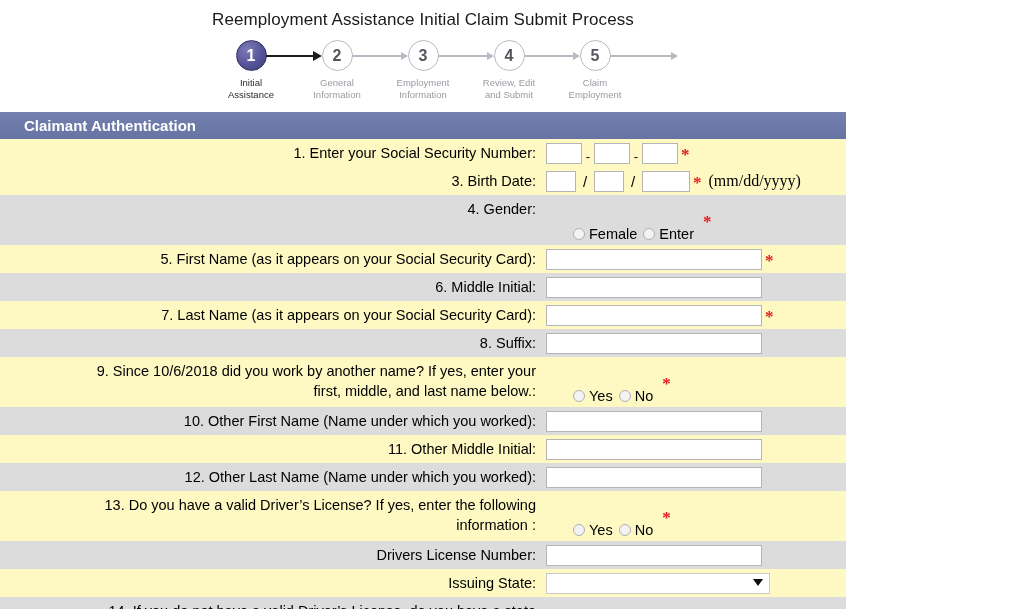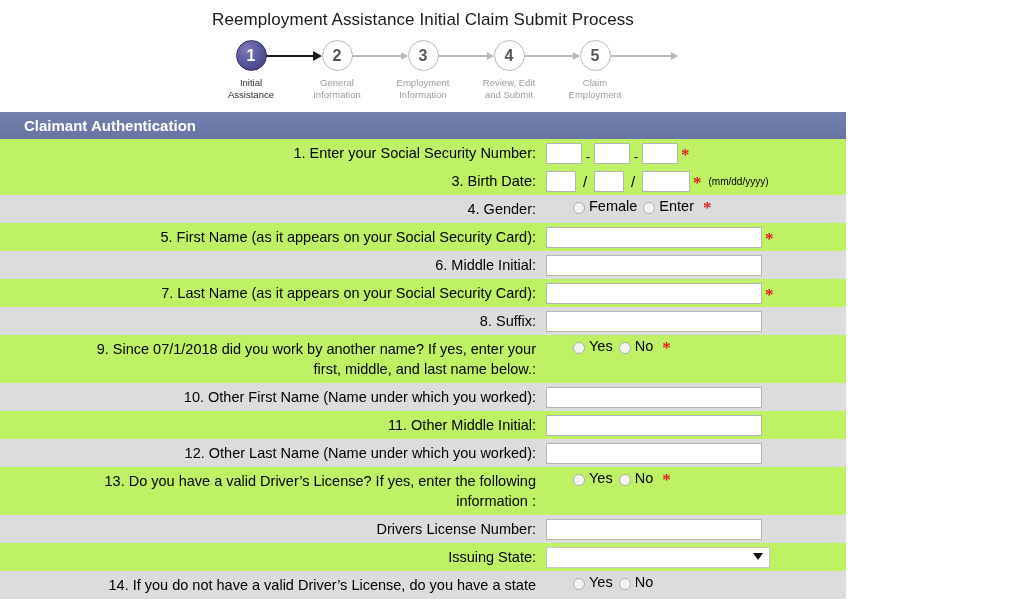--- a/index.html
+++ b/index.html
@@ -122,21 +122,21 @@
     height: 27px;
     line-height: 17px;
   }
 
   
   .form-table {
     width: 1018px;
     border-collapse: collapse;
     table-layout: fixed;
   }
-  .form-table tr.odd  { background: #bef264; }
+  .form-table tr.odd  { background: #fef9c3; }
   .form-table tr.even { background: #dcdcdc; }
   .form-table td {
     padding: 0;
     vertical-align: top;
   }
   td.label-cell {
     width: 540px;
     text-align: right;
     font-size: 14.5px;
     line-height: 20px;
@@ -190,36 +190,38 @@
     color: #e01b1b;
     font-size: 17px;
     font-weight: bold;
     line-height: 10px;
     position: relative;
     top: 2px;
     margin-left: 3px;
     font-family: "Liberation Serif", serif;
   }
   .hint {
-    font-size: 10px;
+    font-size: 16px;
     margin-left: 7px;
     color: #000;
+    font-family: Liberation Serif, serif;
   }
 
   
   .radio-group {
     display: flex;
     align-items: center;
     font-size: 14.5px;
     padding-left: 27px;
   }
   .radio-opt {
     display: flex;
-    align-items: flex-end;
+    align-items: center;
     margin-right: 6px;
+    margin-top: 28px;
   }
   .radio-dot {
     width: 12px; height: 12px;
     border-radius: 50%;
     border: 1px solid #b0b0b0;
     background: #f3f3f3;
     display: inline-block;
     margin-right: 4px;
   }
 
@@ -408,21 +410,21 @@
         <td class="label-cell">8. Suffix:</td>
         <td class="field-cell">
           <div class="field-row">
             <input type="text" class="name-input" value="" style="">
           </div>
         </td>
       </tr>
 
       <tr class="odd">
         <td class="label-cell">
-          <div>9. Since 07/1/2018 did you work by another name? If yes, enter your</div>
+          <div>9. Since 10/6/2018 did you work by another name? If yes, enter your</div>
           <div>first, middle, and last name below.:</div>
         </td>
         <td class="field-cell">
           <div class="radio-group">
             <label class="radio-opt">
               <span class="radio-dot"></span>
               <span>Yes</span>
             </label>
             <label class="radio-opt">
               <span class="radio-dot"></span>

